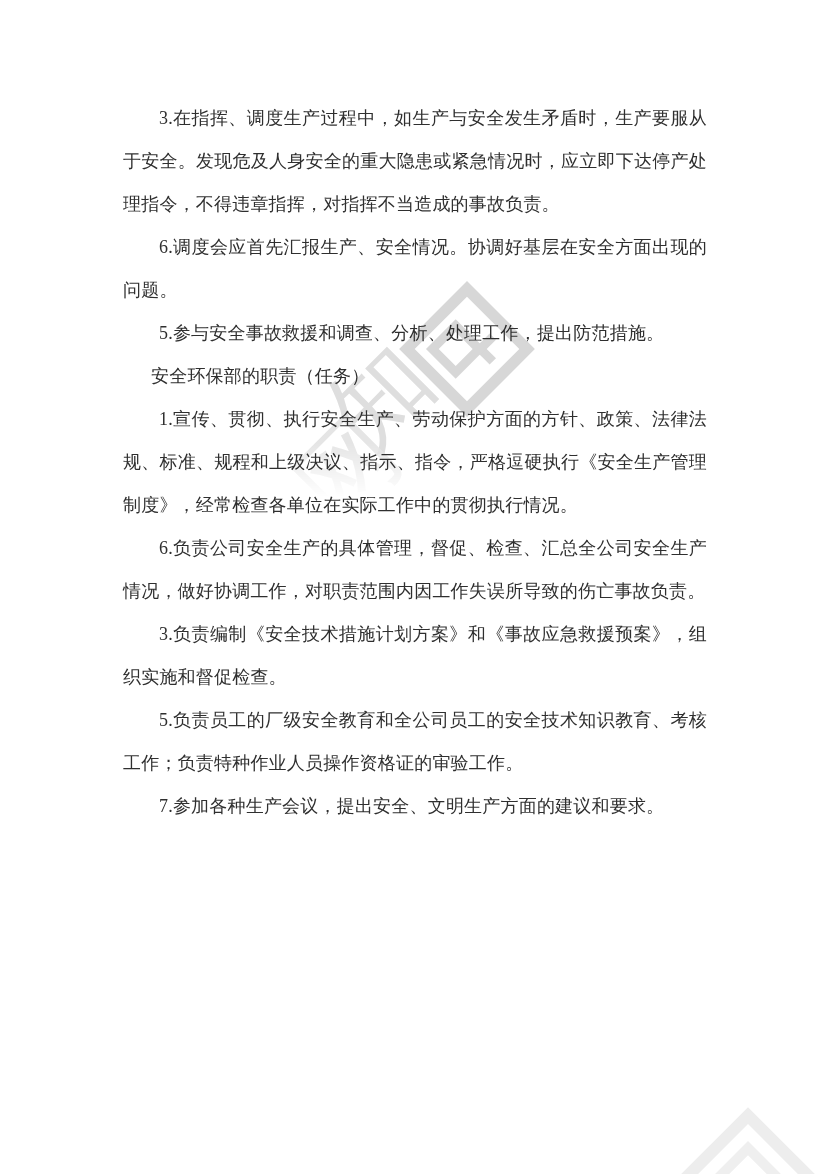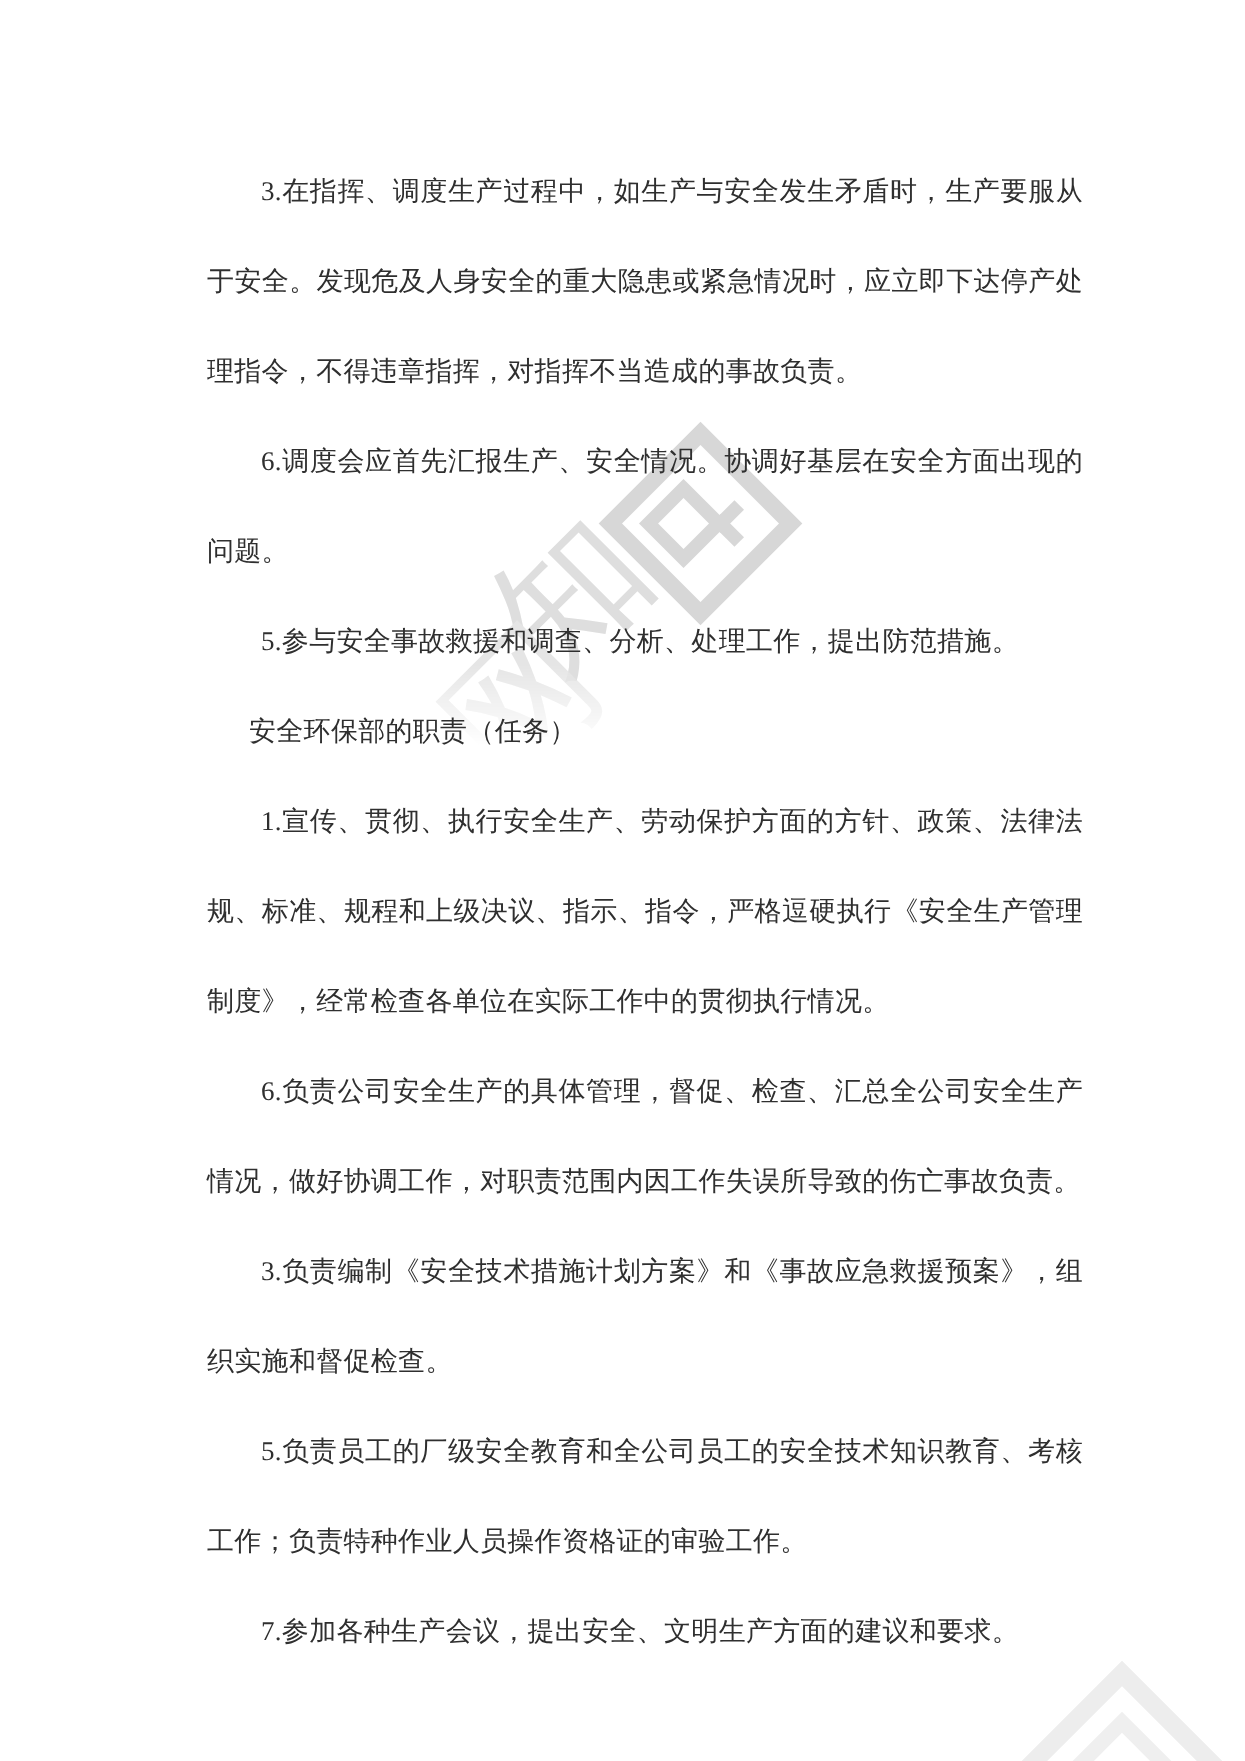--- a/index.html
+++ b/index.html
@@ -23,24 +23,23 @@
   }
 
   .doc-body {
     position: absolute;
     left: 123px;
     top: 97px;
     width: 584px;
     z-index: 2;
     color: #2f2f2f;
     font-size: 18px;
-    line-height: 60px;
+    line-height: 43px;
     text-align: justify;
     letter-spacing: 0.2px;
-    margin-left: 15px;
   }
   .doc-body p {
     margin: 0;
     padding: 0;
   }
   .para {
     text-indent: 2em;
   }
   .heading {
     text-align: left;

